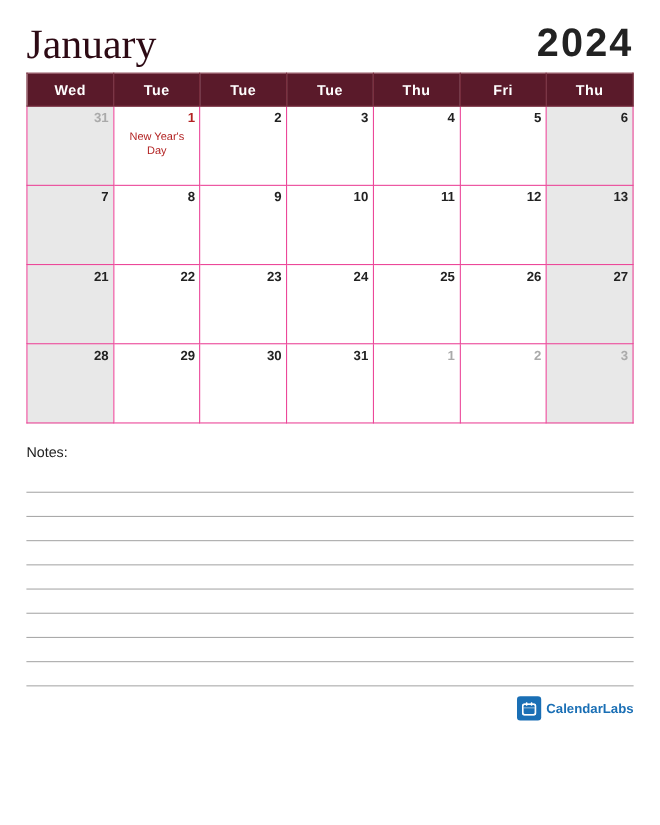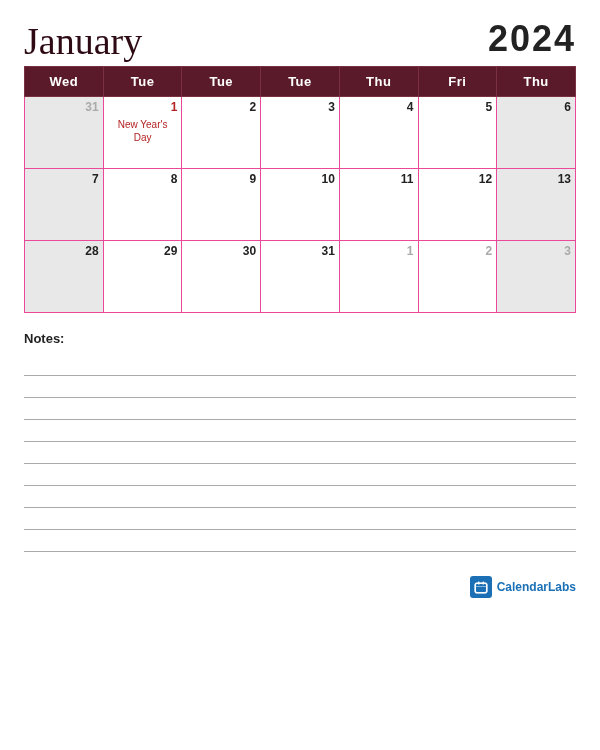--- a/index.html
+++ b/index.html
@@ -77,39 +77,39 @@
       line-height: 1.3;
     }
     .day-shade {
       background: #e8e8e8 !important;
     }
     .notes-section {
       margin-top: 18px;
     }
     .notes-label {
       font-size: 13px;
-      font-weight: bold;
+      font-weight: normal;
       color: #222;
       margin-bottom: 8px;
     }
     .notes-lines {
       display: flex;
       flex-direction: column;
       gap: 0px;
     }
     .notes-line {
       border-bottom: 1px solid #aaa;
       height: 22px;
       width: 100%;
     }
     .footer-row {
       display: flex;
       justify-content: flex-end;
       align-items: center;
-      margin-top: 24px;
+      margin-top: 9px;
     }
     .brand {
       display: flex;
       align-items: center;
       gap: 5px;
       font-size: 12px;
       color: #333;
     }
     .brand-icon {
       width: 22px;
@@ -193,20 +193,43 @@
           <span class="date-num">10</span>
         </td>
         <td>
           <span class="date-num">11</span>
         </td>
         <td>
           <span class="date-num">12</span>
         </td>
         <td class="day-shade">
           <span class="date-num">13</span>
+        </td>
+      </tr>
+      <tr class="week-row">
+        <td class="day-shade">
+          <span class="date-num">21</span>
+        </td>
+        <td>
+          <span class="date-num">22</span>
+        </td>
+        <td>
+          <span class="date-num">23</span>
+        </td>
+        <td>
+          <span class="date-num">24</span>
+        </td>
+        <td>
+          <span class="date-num">25</span>
+        </td>
+        <td>
+          <span class="date-num">26</span>
+        </td>
+        <td class="day-shade">
+          <span class="date-num">27</span>
         </td>
       </tr>
       <tr class="week-row">
         <td class="day-shade">
           <span class="date-num">28</span>
         </td>
         <td>
           <span class="date-num">29</span>
         </td>
         <td>

